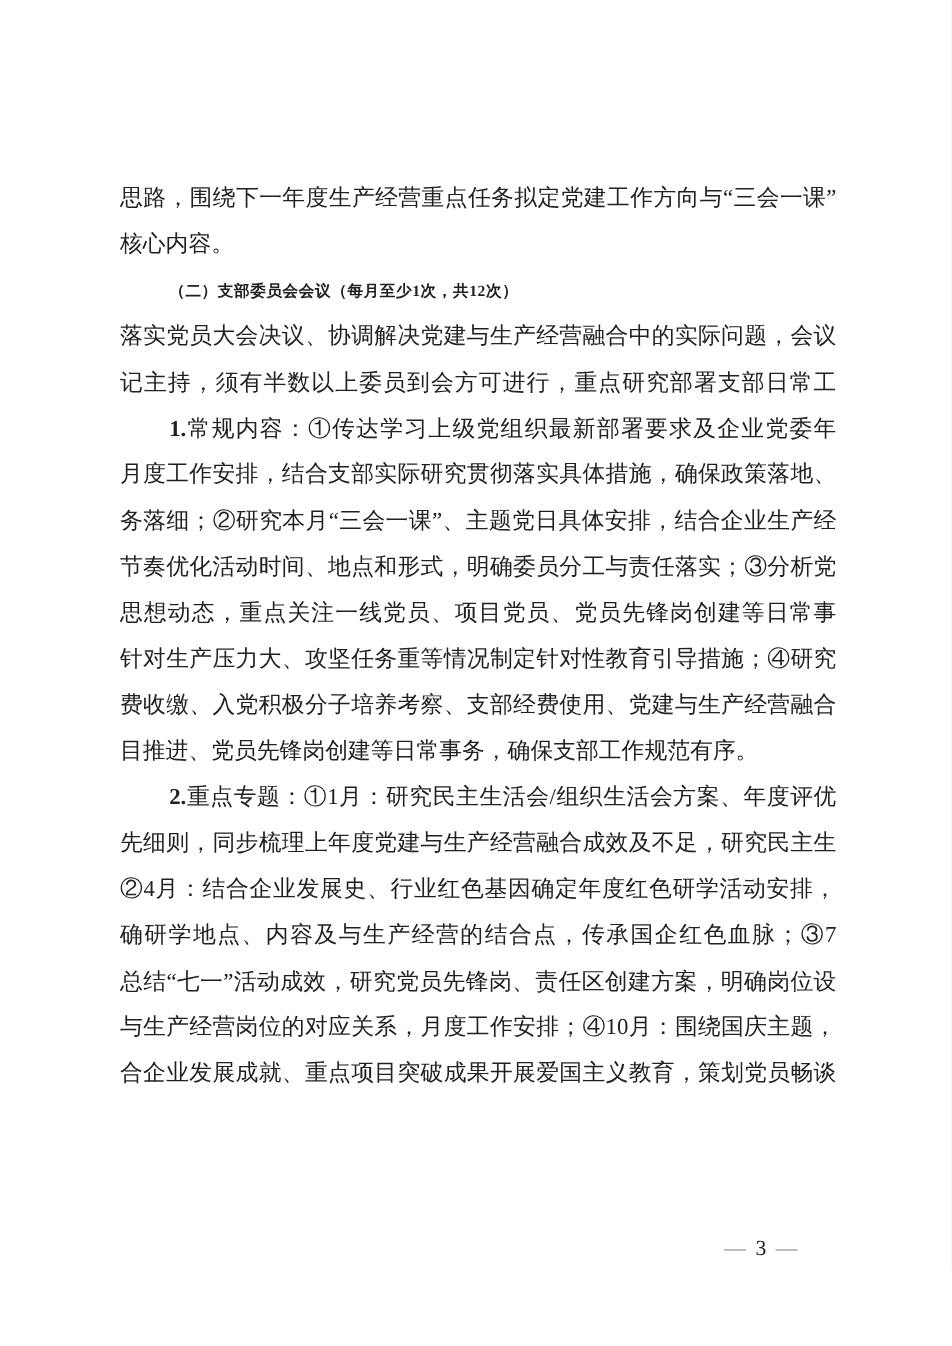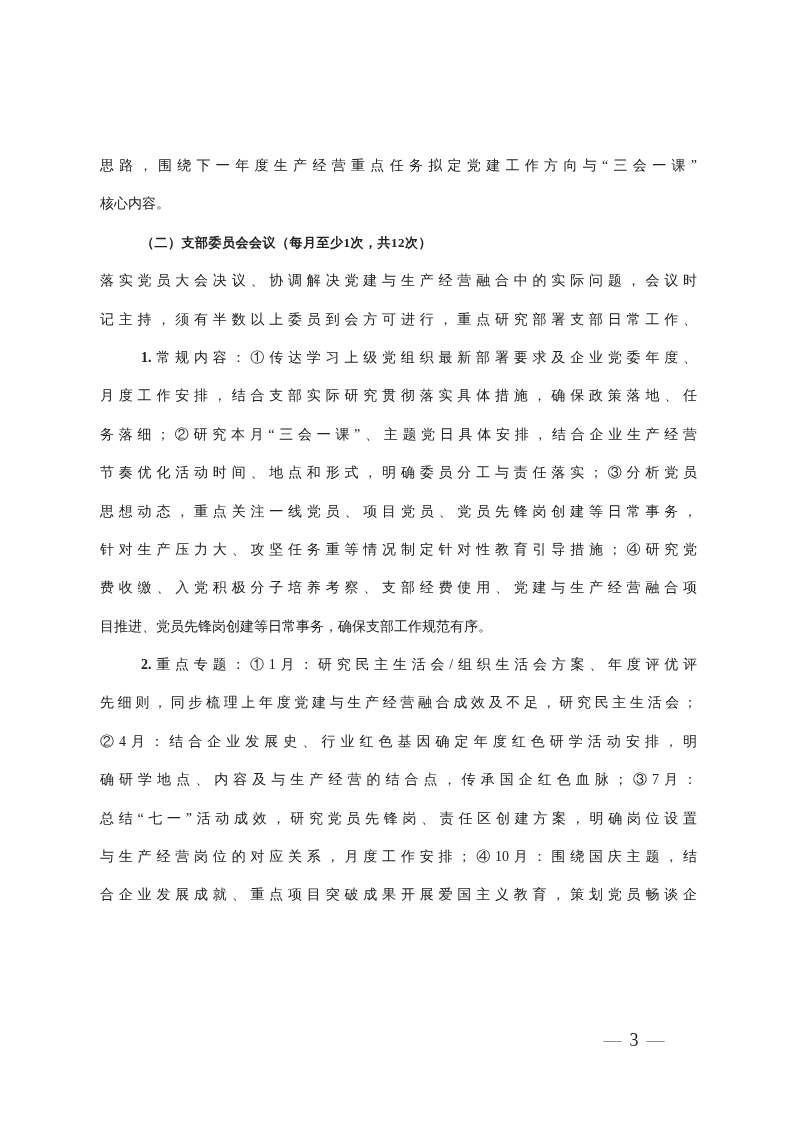--- a/index.html
+++ b/index.html
@@ -19,21 +19,21 @@
   #text-block {
     position: absolute;
     left: 100px;
     top: 147px;
     width: 597px;
     color: #212121;
   }
   .line {
     height: 38.4px;
     line-height: 38.4px;
-    font-size: 14px;
+    font-size: 19px;
     text-align: left;
     overflow: hidden;
   }
   .line.j {
     text-align: justify;
     text-align-last: justify;
     text-justify: inter-character;
   }
   .line.indent {
     padding-left: 41px;

